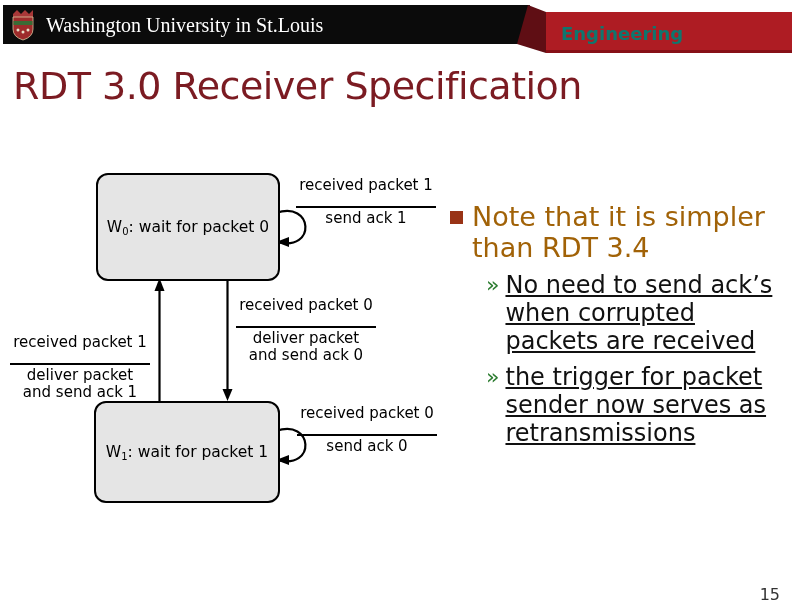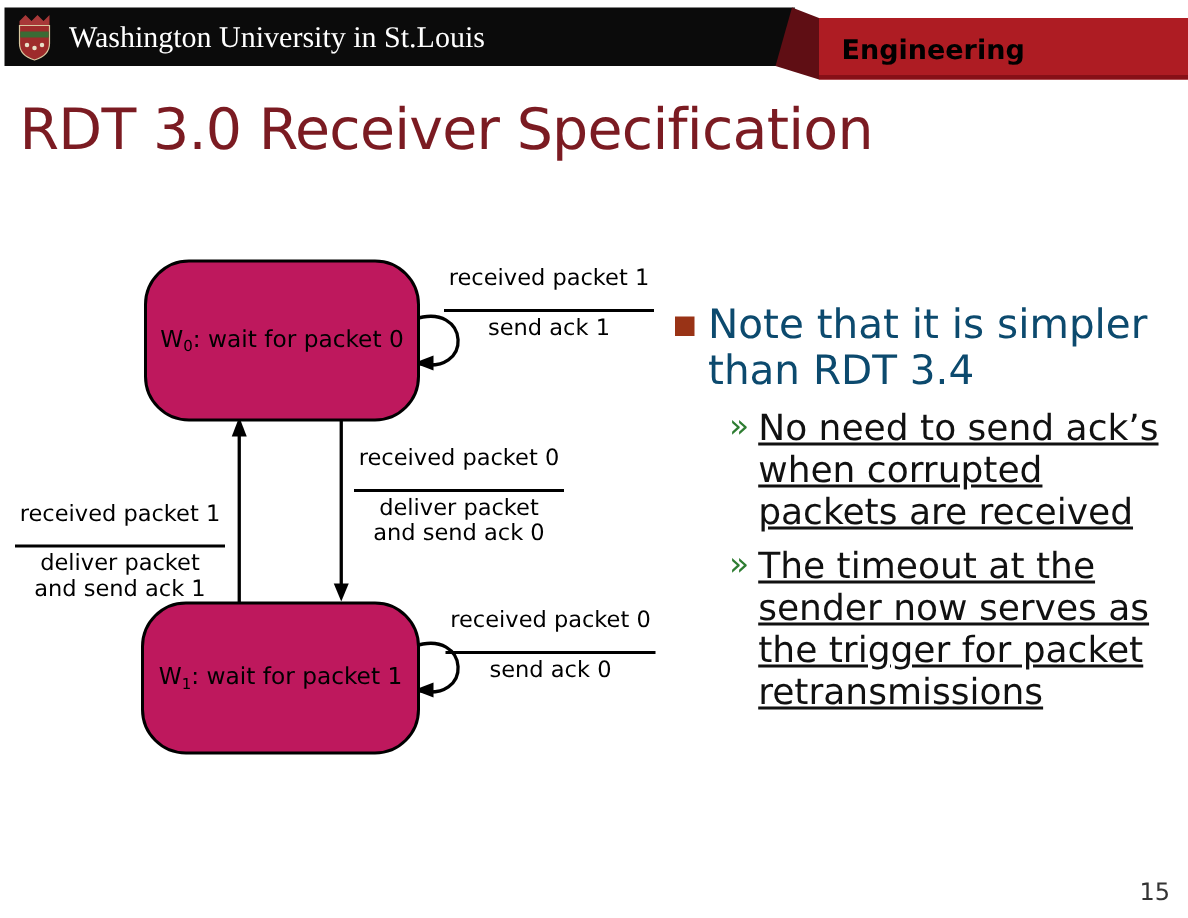--- a/index.html
+++ b/index.html
@@ -1,33 +1,33 @@
 <!DOCTYPE html>
 <html><head>
 <meta charset="utf-8">
 <style>
   html,body{margin:0;padding:0;background:#fff;}
   #slide{position:relative;width:792px;height:612px;background:#ffffff;overflow:hidden;
          font-family:"DejaVu Sans",sans-serif;color:#000;}
   #bg-svg{position:absolute;left:0;top:0;}
   .logo-text{position:absolute;left:46px;top:13px;color:#ffffff;
              font-family:"Liberation Serif",serif;font-size:20px;line-height:24px;white-space:nowrap;}
-  .division{position:absolute;left:561px;top:23px;color:#000000;font-size:18px;font-weight:bold;
+  .division{position:absolute;left:561px;top:23px;color:#0f766e;font-size:18px;font-weight:bold;
             line-height:22px;white-space:nowrap;}
   .title{position:absolute;left:13px;top:64px;font-size:38px;line-height:44px;color:#7b1b22;
          letter-spacing:-0.5px;white-space:nowrap;}
-  .state{position:absolute;background:#be185d;border:2.5px solid #000;border-radius:30px;
+  .state{position:absolute;background:#e5e5e5;border:2.5px solid #000;border-radius:12px;
          display:flex;align-items:center;justify-content:center;font-size:15.5px;}
   .state sub{font-size:10px;vertical-align:-3px;}
   .t-label{position:absolute;text-align:center;font-size:15px;line-height:17px;color:#000;}
   .t-cond{display:inline-block;border-bottom:2px solid #000;padding:0 3px 12px;margin-bottom:2px;}
   .notes{position:absolute;left:450px;top:201px;width:345px;}
   .note-head{display:flex;}
   .sq{width:13px;height:13px;background:#993316;margin:10px 9px 0 0;flex:none;}
-  .head-lines{font-size:27px;line-height:31px;color:#0c4a6e;}
+  .head-lines{font-size:27px;line-height:31px;color:#a16207;}
   .sub-item{display:flex;margin-left:36px;margin-top:8px;}
   .chev{color:#2e7d32;font-size:22px;line-height:28px;margin-right:6px;flex:none;}
   .sub-lines{font-size:24px;line-height:28px;color:#111;text-decoration:underline;}
   .pagenum{position:absolute;right:12px;bottom:8px;font-size:16px;color:#333;margin-top:40px;}
 </style>
 </head>
 <body>
 
 <div id="slide">
 
@@ -107,23 +107,22 @@
       <div class="chev">»</div>
       <div class="sub-lines">
         <div>No need to send ack’s</div>
         <div>when corrupted</div>
         <div>packets are received</div>
       </div>
     </div>
     <div class="sub-item">
       <div class="chev">»</div>
       <div class="sub-lines">
-        <div>The timeout at the</div>
+        <div>the trigger for packet</div>
         <div>sender now serves as</div>
-        <div>the trigger for packet</div>
         <div>retransmissions</div>
       </div>
     </div>
   </div>
 
   <div class="pagenum">15</div>
 
 </div>
 
 </body></html>

